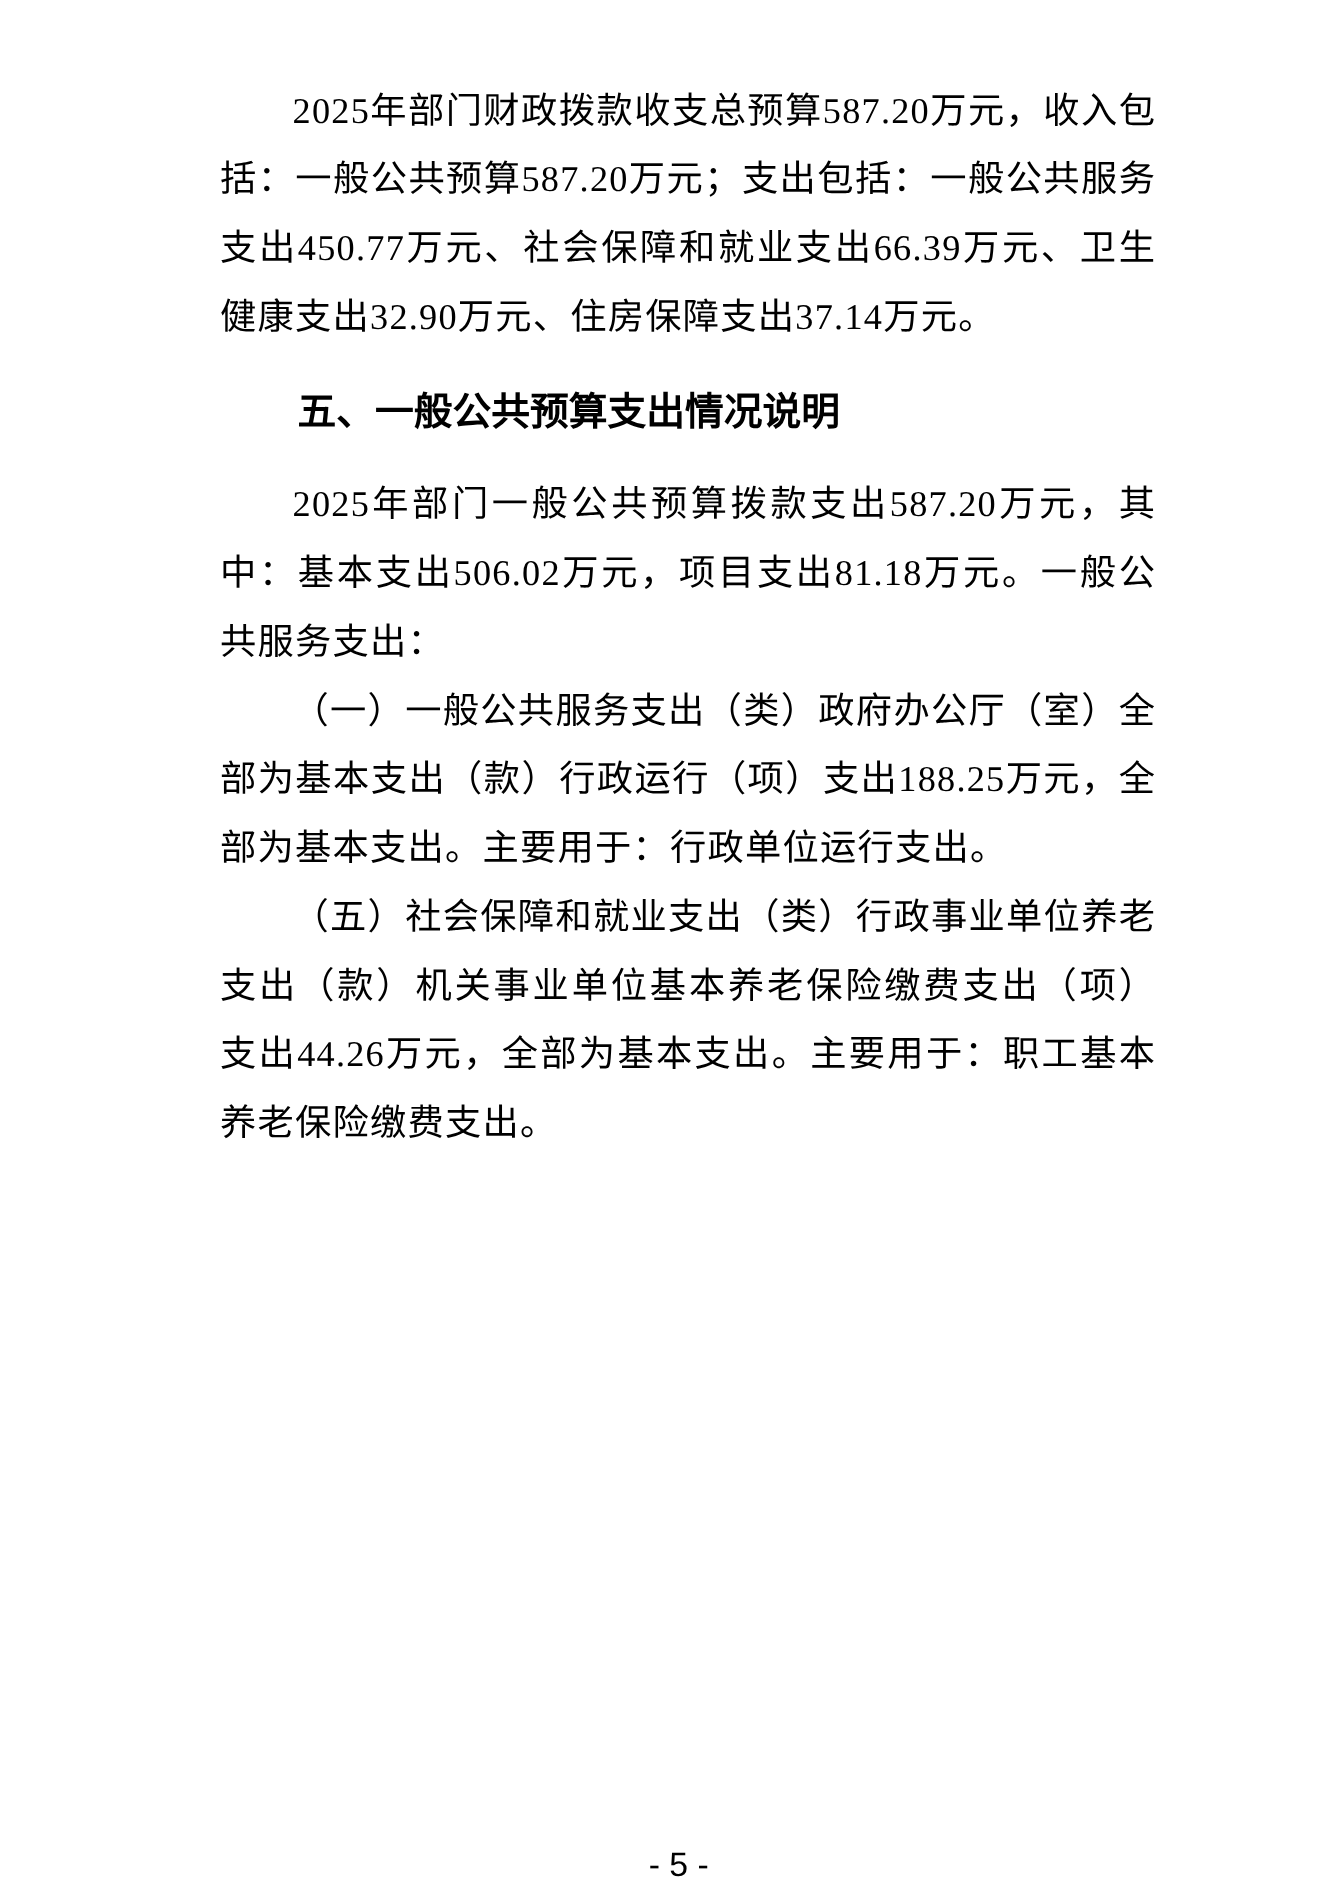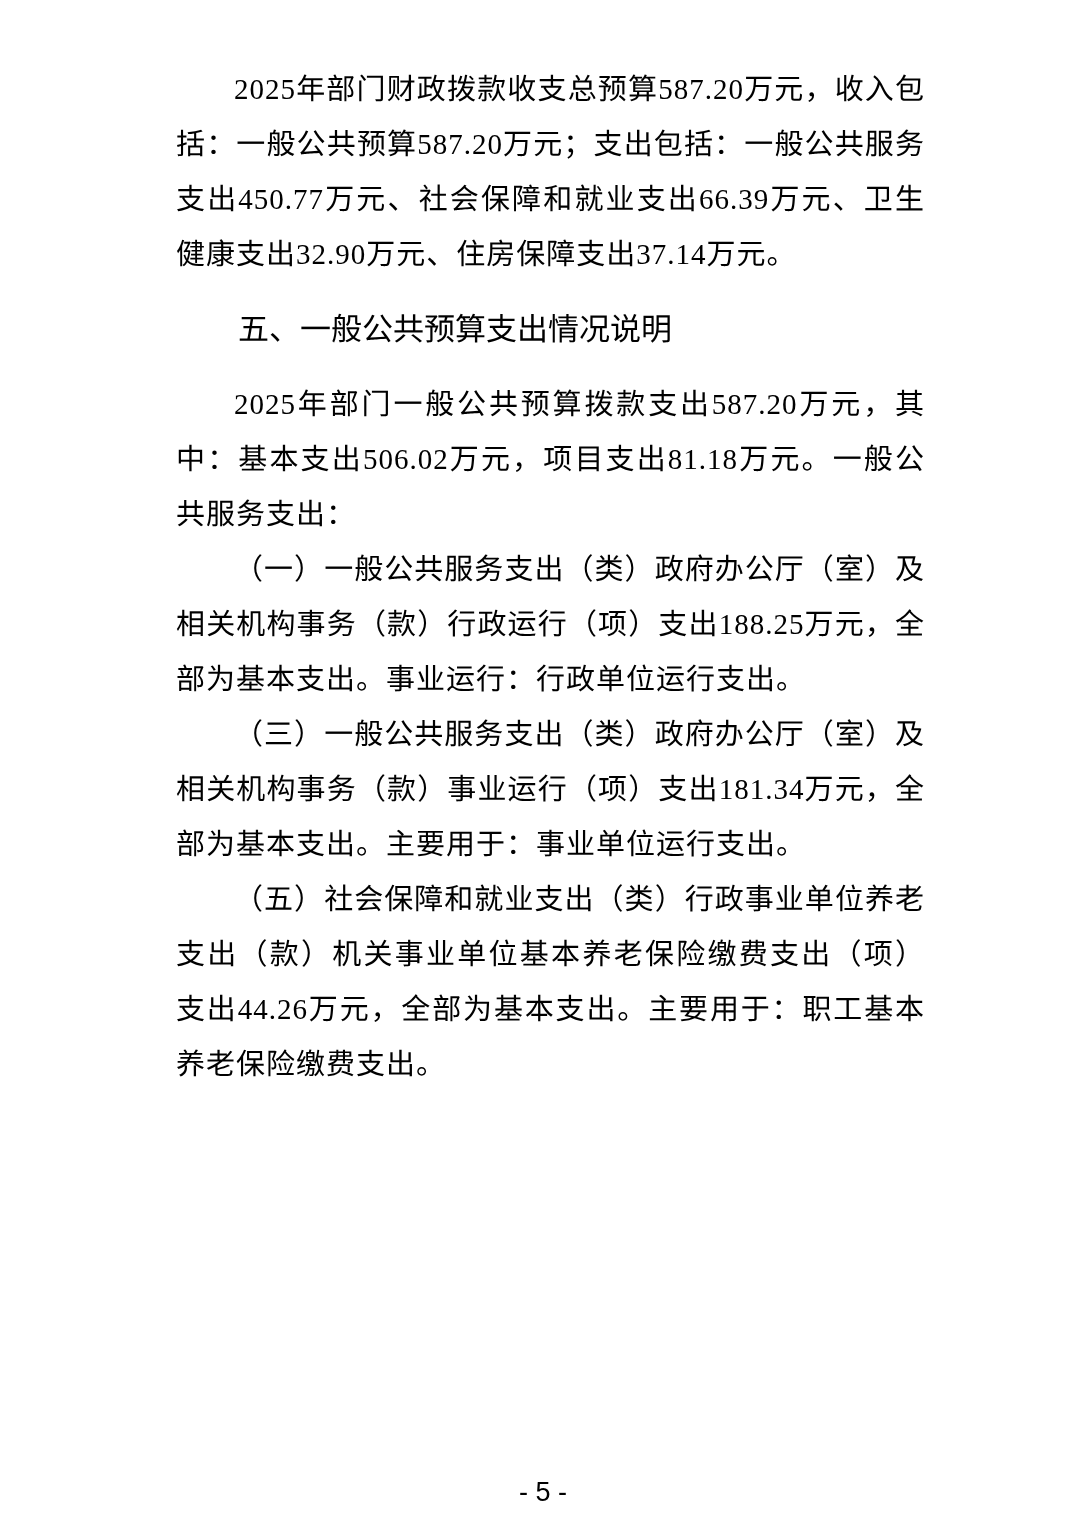--- a/index.html
+++ b/index.html
@@ -35,21 +35,21 @@
     text-align: justify;
     text-indent: 2em;
     letter-spacing: 1px;
     word-break: break-all;
     font-family: "Liberation Serif", "DejaVu Serif", serif;
   }
   .heading {
     margin: 20px 0;
     font-size: 31px;
     line-height: 55px;
-    font-weight: 400;
+    font-weight: 700;
     text-indent: 2em;
     font-family: "Liberation Sans", "DejaVu Sans", sans-serif;
   }
   .page-number {
     position: absolute;
     left: 0;
     bottom: 12px;
     width: 100%;
     text-align: center;
     font-size: 27px;
@@ -63,24 +63,23 @@
 
 <div class="page">
   <div class="content">
 
     <p class="para">2025年部门财政拨款收支总预算587.20万元，收入包括：一般公共预算587.20万元；支出包括：一般公共服务支出450.77万元、社会保障和就业支出66.39万元、卫生健康支出32.90万元、住房保障支出37.14万元。</p>
 
     <h2 class="heading">五、一般公共预算支出情况说明</h2>
 
     <p class="para">2025年部门一般公共预算拨款支出587.20万元，其中：基本支出506.02万元，项目支出81.18万元。一般公共服务支出：</p>
 
-    <p class="para">（一）一般公共服务支出（类）政府办公厅（室）及相关机构事务（款）行政运行（项）支出188.25万元，全部为基本支出。事业运行：行政单位运行支出。</p>
+    <p class="para">（一）一般公共服务支出（类）政府办公厅（室）全部为基本支出（款）行政运行（项）支出188.25万元，全部为基本支出。主要用于：行政单位运行支出。</p>
 
 
-    <p class="para">（三）一般公共服务支出（类）政府办公厅（室）及相关机构事务（款）事业运行（项）支出181.34万元，全部为基本支出。主要用于：事业单位运行支出。</p>
 
 
     <p class="para">（五）社会保障和就业支出（类）行政事业单位养老支出（款）机关事业单位基本养老保险缴费支出（项）支出44.26万元，全部为基本支出。主要用于：职工基本养老保险缴费支出。</p>
 
   </div>
 
   <div class="page-number">- 5 -</div>
 </div>
 
 </body></html>

